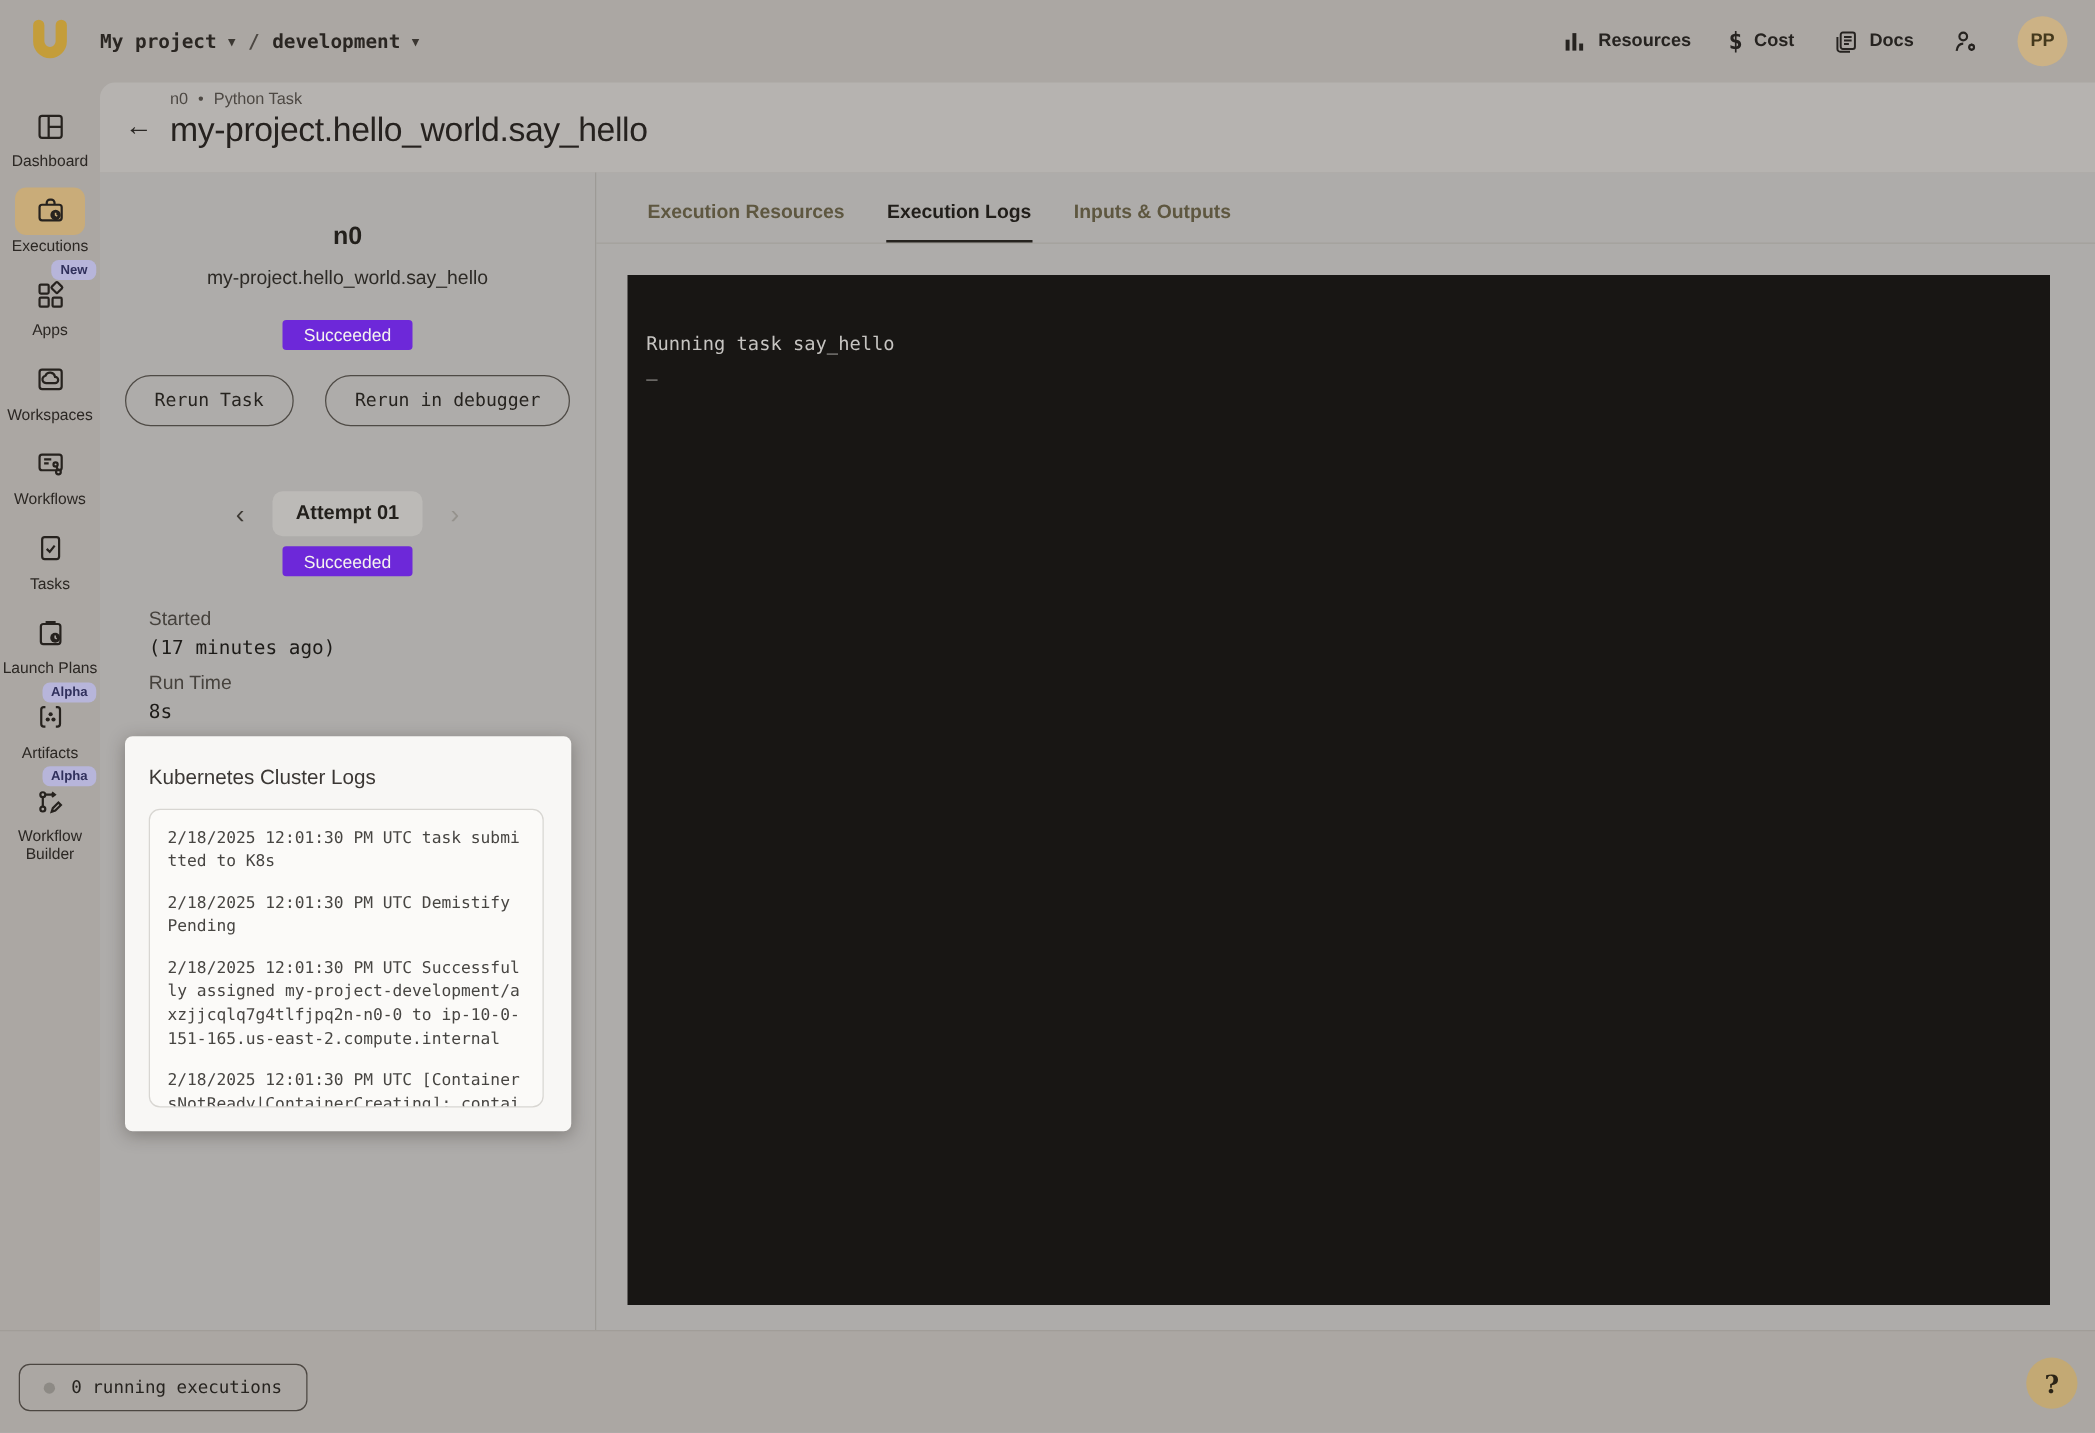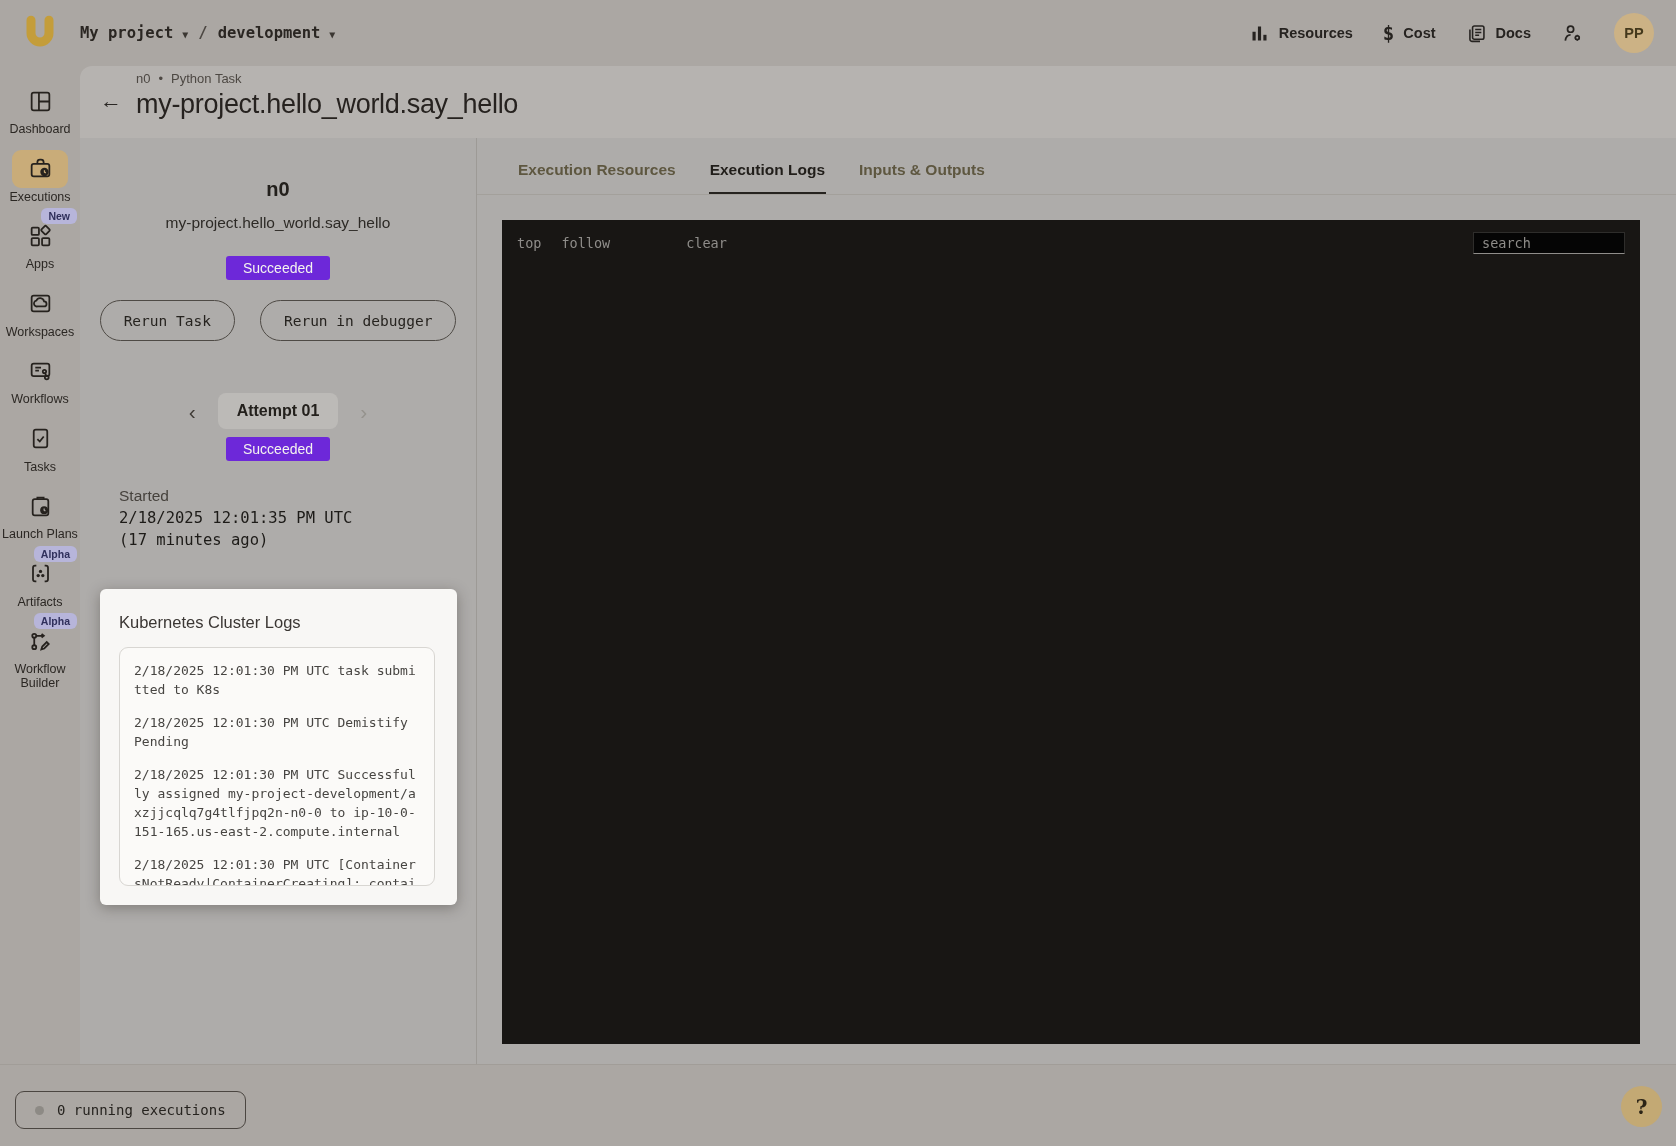--- a/index.html
+++ b/index.html
@@ -313,38 +313,39 @@
       <span class="attempt-label">Attempt 01</span>
       <span class="chev next">
         <span>›</span>
       </span>
     </div>
     <div class="lp-badge2">
       <span class="badge-green">Succeeded</span>
     </div>
     <div class="lp-meta">
       <div class="meta-label">Started</div>
-      <div class="meta-value">2/18/2025 12:01:35 PM UTC</div>
       <div class="meta-value">(17 minutes ago)</div>
+      <div class="group2">
+        <div class="meta-label">Run Time</div>
+        <div class="meta-value">8s</div>
+      </div>
     </div>
   </div>
 
   <div class="right-panel">
     <div class="tabs">
       <div class="tab">Execution Resources</div>
       <div class="tab active">Execution Logs</div>
       <div class="tab">Inputs &amp; Outputs</div>
     </div>
 
     <div class="terminal">
-      <div class="term-head">
-        <span class="term-ctl">top</span>
-        <span class="term-ctl">follow</span>
-        <span class="term-ctl clear">clear</span>
-        <input class="term-search" type="text" placeholder="search" style="">
+      <div class="term-body">
+        <div>Running task say_hello</div>
+        <div>_</div>
       </div>
     </div>
   </div>
 </div>
 
 <div class="k8s-card">
   <div class="k8s-title">Kubernetes Cluster Logs</div>
   <div class="k8s-box">
     <div class="k8s-entry">2/18/2025 12:01:30 PM UTC task submitted to K8s</div>
     <div class="k8s-entry">2/18/2025 12:01:30 PM UTC Demistify Pending</div>

